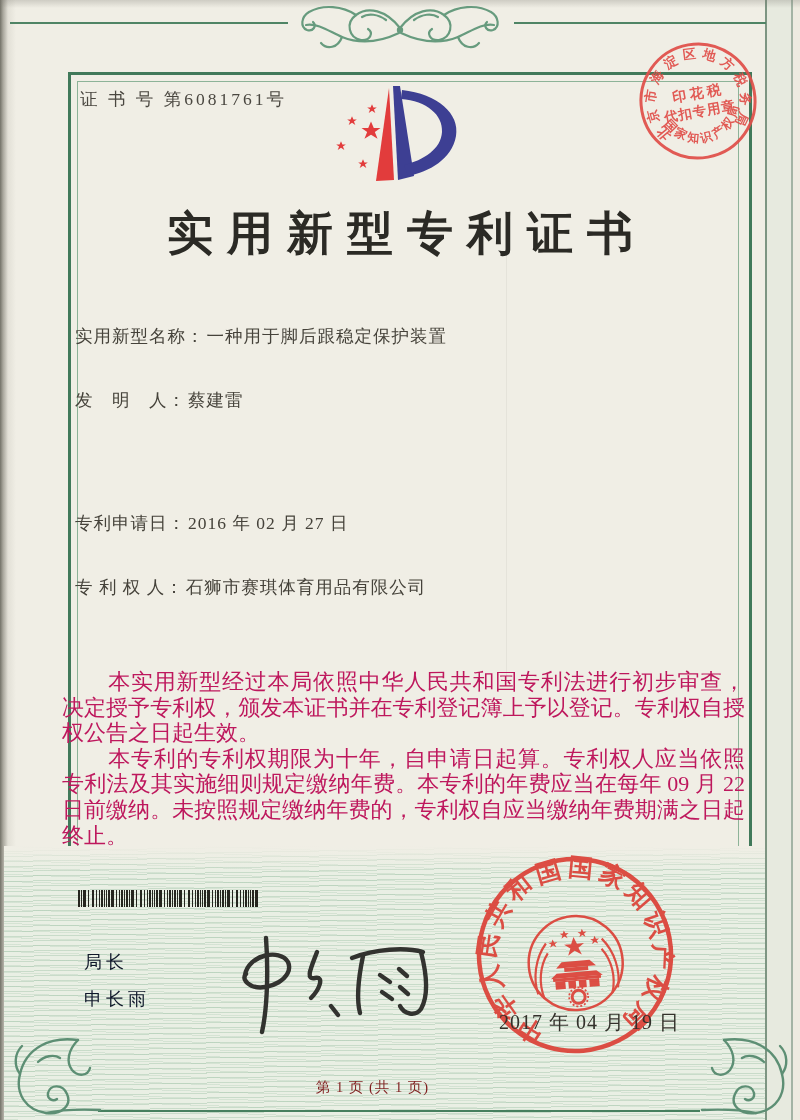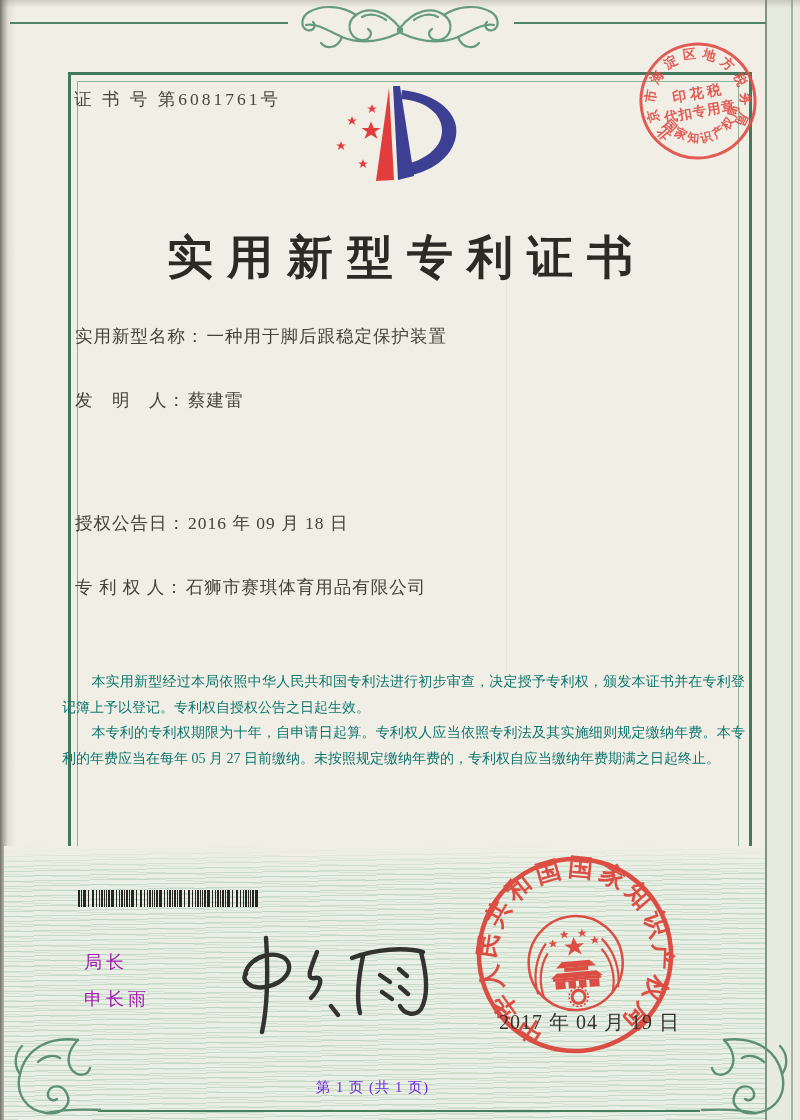--- a/index.html
+++ b/index.html
@@ -32,33 +32,33 @@
   
   .green-zone{position:absolute;left:4px;top:846px;width:761px;height:274px;
     background-color:#e9efe4;
     background-image:
       repeating-linear-gradient(179deg, rgba(160,195,168,.45) 0 1px, rgba(0,0,0,0) 1px 5px),
       repeating-linear-gradient(2deg, rgba(160,195,168,.28) 0 1px, rgba(0,0,0,0) 1px 7px);}
   .green-zone::before{content:"";position:absolute;left:0;top:0;right:0;height:26px;
     background:linear-gradient(to bottom,#f0eee5,rgba(240,238,229,0));}
 
   
-  .cert-number{position:absolute;left:74px;top:87px;font-size:17.5px;letter-spacing:3px;color:#4a4740;}
+  .cert-number{position:absolute;left:80px;top:87px;font-size:17.5px;letter-spacing:3px;color:#4a4740;}
   .title{position:absolute;left:60px;top:203px;width:680px;text-align:center;
-    font-size:46px;font-weight:700;letter-spacing:14px;text-indent:14px;color:#2b2a25;margin-top:24px;}
+    font-size:46px;font-weight:700;letter-spacing:14px;text-indent:14px;color:#2b2a25;}
   .field-row{position:absolute;left:75px;font-size:17.5px;color:#45423a;letter-spacing:1px;white-space:nowrap;}
   .field-row .val{margin-left:2px;}
-  .body-text{position:absolute;left:62px;top:669px;width:683px;font-size:14px;
-    line-height:25.6px;color:#0f766e;text-align:justify;}
+  .body-text{position:absolute;left:62px;top:669px;width:683px;font-size:22px;
+    line-height:25.6px;color:#be185d;text-align:justify;}
   .body-text p{margin:0;text-indent:2.1em;word-break:break-all;}
   .officer{position:absolute;left:84px;font-family:Liberation Sans, sans-serif;
-    font-size:18px;letter-spacing:4px;color:#a21caf;}
+    font-size:18px;letter-spacing:4px;color:#0f172a;}
   .issue-date{position:absolute;left:499px;top:1009px;font-size:20px;letter-spacing:1px;color:#33312b;z-index:30;}
   .footer-page{position:absolute;left:0;top:1078px;width:745px;text-align:center;
-    font-size:14.5px;color:#6d28d9;letter-spacing:1px;}
+    font-size:14.5px;color:#7f1d1d;letter-spacing:1px;}
 
   .barcode{position:absolute;left:78px;top:890px;width:220px;height:17px;display:flex;align-items:stretch;}
   .barcode span{display:block;height:100%;}
 
   svg text{font-family:"Liberation Serif",serif;}
   .stamp-svg{position:absolute;opacity:.93;z-index:20;}
 </style>
 </head>
 <body>
 
@@ -148,29 +148,29 @@
 
   <div class="title">实用新型专利证书</div>
 
   <div class="field-row" style="top:388px">
     <span class="lbl">发　明　人：</span><span class="val">蔡建雷</span>
   </div>
   <div class="field-row" style="top:324px">
     <span class="lbl">实用新型名称：</span><span class="val">一种用于脚后跟稳定保护装置</span>
   </div>
   <div class="field-row" style="top:511px">
-    <span class="lbl">授权公告日：</span><span class="val">2016 年 09 月 18 日</span>
+    <span class="lbl">专利申请日：</span><span class="val">2016 年 02 月 27 日</span>
   </div>
   <div class="field-row" style="top:575px">
     <span class="lbl">专 利 权 人：</span><span class="val">石狮市赛琪体育用品有限公司</span>
   </div>
 
   <div class="body-text">
     <p>本实用新型经过本局依照中华人民共和国专利法进行初步审查，决定授予专利权，颁发本证书并在专利登记簿上予以登记。专利权自授权公告之日起生效。</p>
-    <p>本专利的专利权期限为十年，自申请日起算。专利权人应当依照专利法及其实施细则规定缴纳年费。本专利的年费应当在每年 05 月 27 日前缴纳。未按照规定缴纳年费的，专利权自应当缴纳年费期满之日起终止。</p>
+    <p>本专利的专利权期限为十年，自申请日起算。专利权人应当依照专利法及其实施细则规定缴纳年费。本专利的年费应当在每年 09 月 22 日前缴纳。未按照规定缴纳年费的，专利权自应当缴纳年费期满之日起终止。</p>
   </div>
 
   <div class="barcode">
       <span style="width: 2px; background: rgb(38, 38, 31); margin-right: 1px;"></span>
       <span style="width: 1px; background: rgb(38, 38, 31); margin-right: 1px;"></span>
       <span style="width: 3px; background: rgb(38, 38, 31); margin-right: 2px;"></span>
       <span style="width: 1px; background: rgb(38, 38, 31); margin-right: 3px;"></span>
       <span style="width: 2px; background: rgb(38, 38, 31); margin-right: 2px;"></span>
       <span style="width: 1px; background: rgb(38, 38, 31); margin-right: 2px;"></span>
       <span style="width: 1px; background: rgb(38, 38, 31); margin-right: 1px;"></span>

